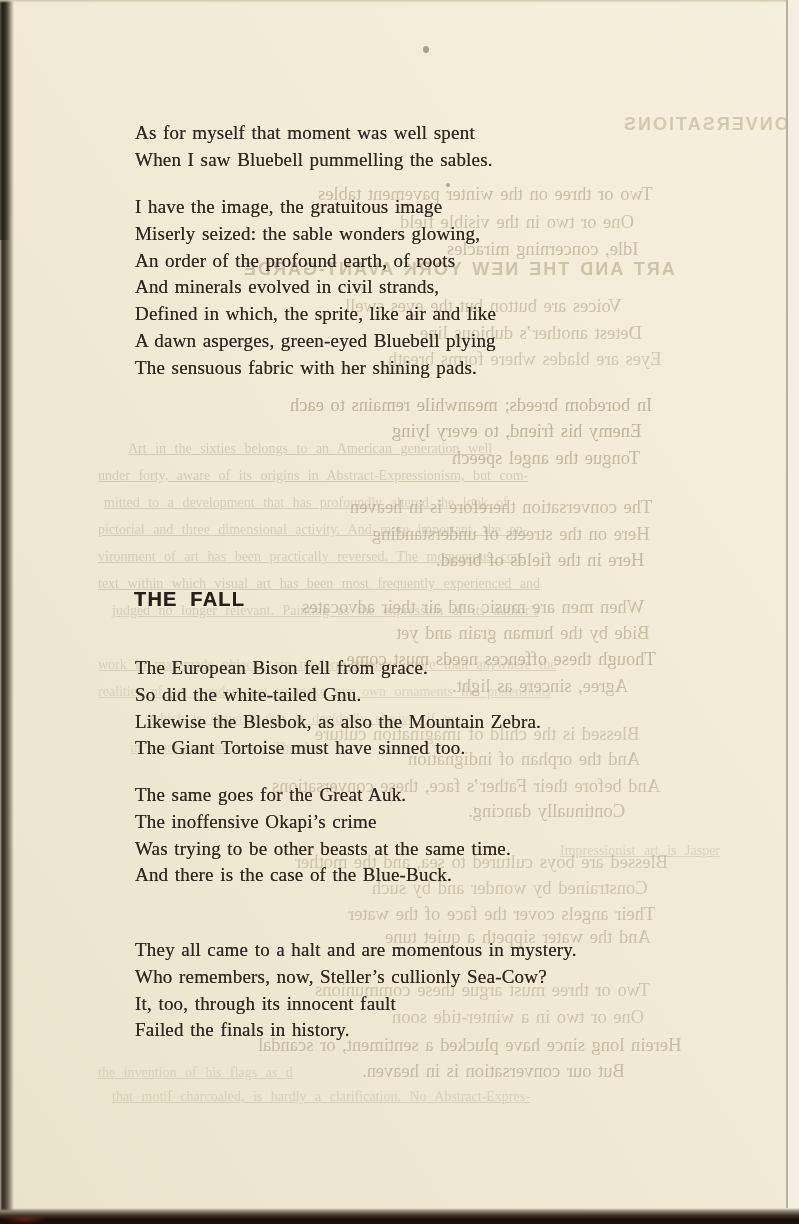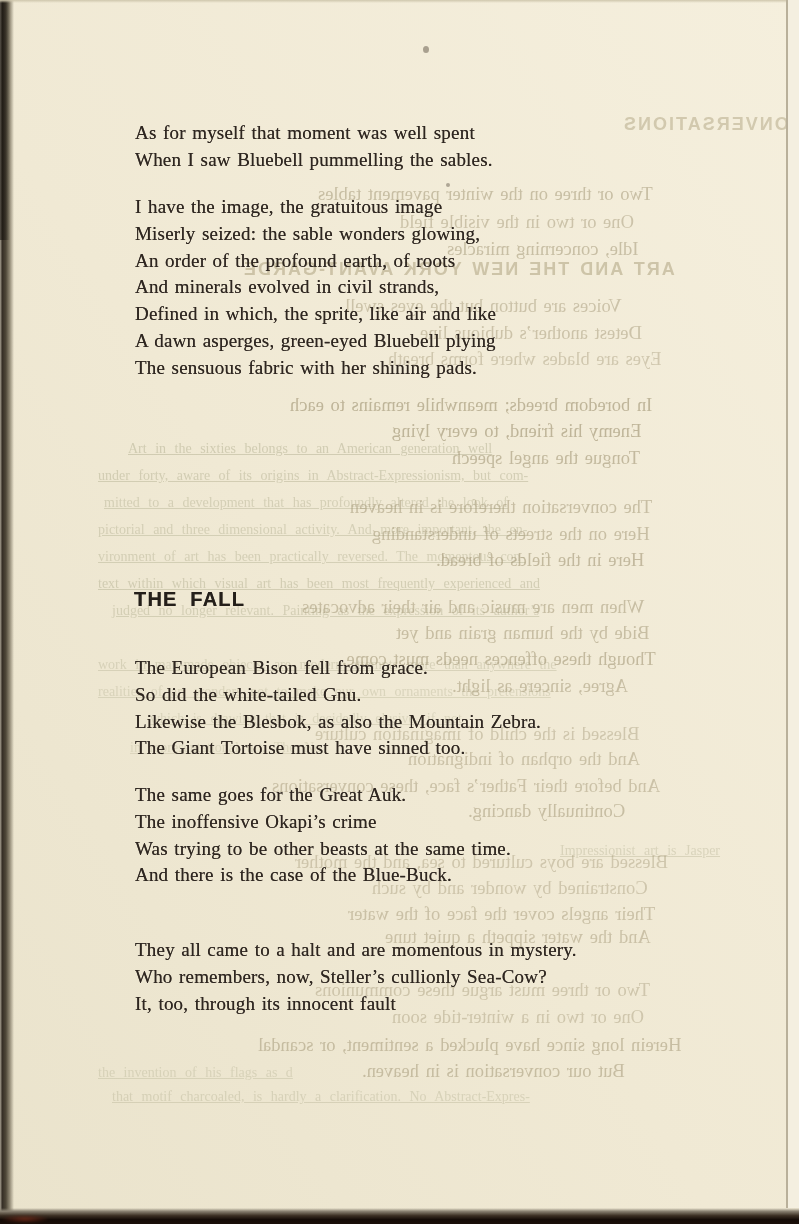--- a/index.html
+++ b/index.html
@@ -162,20 +162,21 @@
       <span class="poem-line">The inoffensive Okapi’s crime</span>
       <span class="poem-line">Was trying to be other beasts at the same time.</span>
       <span class="poem-line">And there is the case of the Blue-Buck.</span>
     </div>
 
   <div class="stanza" style="left:135px;top:937px">
 
   <span class="poem-line">They all came to a halt and are momentous in mystery.</span>
       <span class="poem-line">Who remembers, now, Steller’s cullionly Sea-Cow?</span>
       <span class="poem-line">It, too, through its innocent fault</span>
+      <span class="poem-line">Failed the finals in history.</span>
     </div>
 
   <div class="speck speck-a"></div>
   <div class="speck speck-b"></div>
   <div class="edge-left"></div>
   <div class="edge-left-top"></div>
   <div class="edge-top"></div>
   <div class="edge-right"></div>
   <div class="edge-bottom"></div>
   <div class="edge-bottom-stain"></div>

